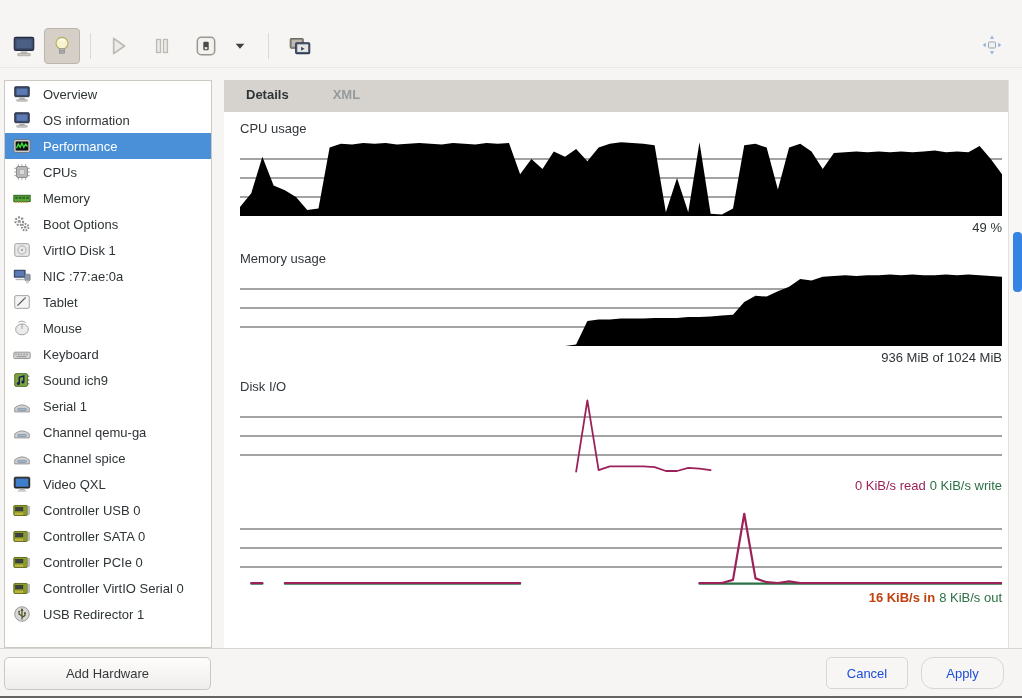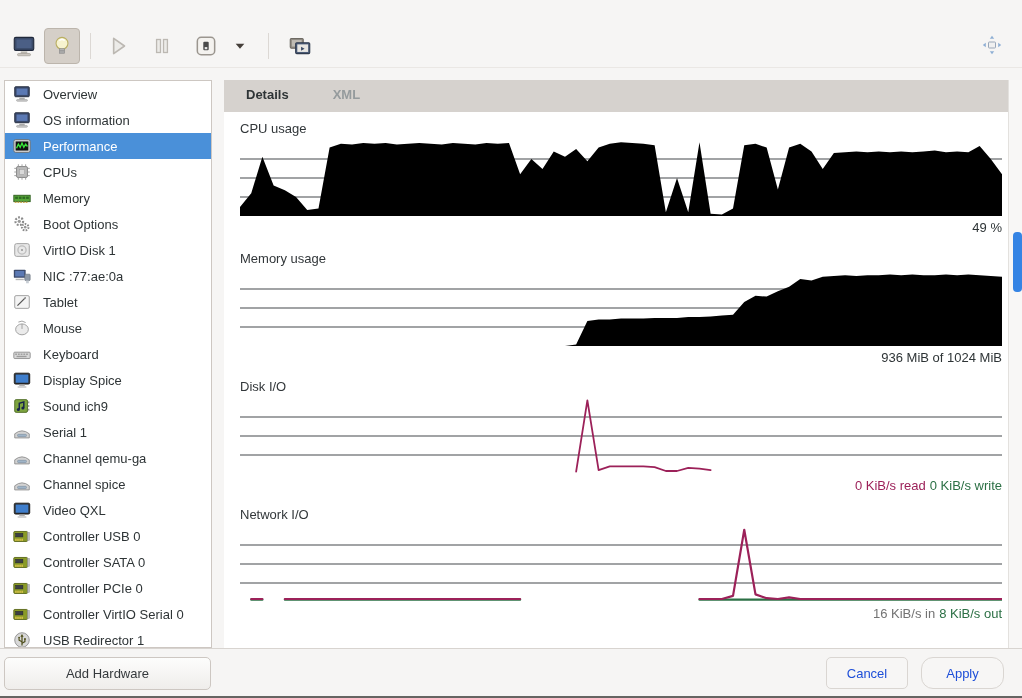--- a/index.html
+++ b/index.html
@@ -291,31 +291,20 @@
               <rect x="15.5" y="10.5" width="2" height="1.5"></rect>
               <rect x="5" y="13" width="11" height="1.5"></rect>
             </g>
           </svg>
         </span>
         <span class="sb-label">Keyboard</span>
       </div>
       <div class="sb-row">
         <span class="sb-icon">
           <svg viewBox="0 0 22 22">
-            <rect x="2.5" y="3.5" width="17" height="12" rx="1.5" fill="#2d2d2d" stroke="#1a1a1a"></rect>
-            <rect x="4" y="5" width="14" height="9" fill="#3f7ecc"></rect>
-            <rect x="8" y="16" width="6" height="1.8" fill="#b0b0b0"></rect>
-            <rect x="6" y="18" width="10" height="1.6" rx="0.8" fill="#c9c9c9"></rect>
-          </svg>
-        </span>
-        <span class="sb-label">Display Spice</span>
-      </div>
-      <div class="sb-row">
-        <span class="sb-icon">
-          <svg viewBox="0 0 22 22">
             <rect x="3" y="4" width="14" height="14" rx="1.5" fill="#7da43f" stroke="#4c6a21"></rect>
             <path d="M8 14.5 V8 l5 -1.5 V13" stroke="#15224d" stroke-width="1.6" fill="none"></path>
             <circle cx="7" cy="14.8" r="1.7" fill="#15224d"></circle>
             <circle cx="12" cy="13.2" r="1.7" fill="#15224d"></circle>
             <g fill="#9a9a9a">
               <rect x="17.5" y="6" width="1.6" height="2"></rect>
               <rect x="17.5" y="10" width="1.6" height="2"></rect>
               <rect x="17.5" y="14" width="1.6" height="2"></rect>
             </g>
           </svg>
@@ -476,33 +465,32 @@
         <svg class="chart-plot" viewBox="0 0 766 76" preserveAspectRatio="none">
             <line x1="0" y1="19.0" x2="766" y2="19.0" stroke="#43474b" stroke-width="1"></line>
             <line x1="0" y1="38.0" x2="766" y2="38.0" stroke="#43474b" stroke-width="1"></line>
             <line x1="0" y1="57.0" x2="766" y2="57.0" stroke="#43474b" stroke-width="1"></line>
             <path d="M337.9,73.7 L349.2,2.3 L360.5,72.2 L371.7,68.4 L383.0,68.4 L394.3,68.4 L405.5,68.4 L416.8,69.2 L428.1,73.0 L439.3,73.0 L450.6,69.9 L461.9,70.7 L473.1,72.2 " fill="none" stroke="#9c2159" stroke-width="1.8" stroke-linejoin="round" stroke-linecap="round"></path>
           </svg>
         <div class="chart-readout"><span style="color: rgb(156, 33, 89);">0 KiB/s read</span><span style="color: rgb(44, 112, 69);">0 KiB/s write</span></div>
       </div>
 
       <div class="chart-section sec-net">
-        <div class="chart-title">Network I/O</div>
         <svg class="chart-plot" viewBox="0 0 766 76" preserveAspectRatio="none">
             <line x1="0" y1="19.0" x2="766" y2="19.0" stroke="#43474b" stroke-width="1"></line>
             <line x1="0" y1="38.0" x2="766" y2="38.0" stroke="#43474b" stroke-width="1"></line>
             <line x1="0" y1="57.0" x2="766" y2="57.0" stroke="#43474b" stroke-width="1"></line>
             <path d="M11.3,73.7 L22.5,73.7 " fill="none" stroke="#2c7045" stroke-width="2.2" stroke-linejoin="round" stroke-linecap="round"></path>
             <path d="M45.1,73.7 L56.3,73.7 L67.6,73.7 L78.9,73.7 L90.1,73.7 L101.4,73.7 L112.6,73.7 L123.9,73.7 L135.2,73.7 L146.4,73.7 L157.7,73.7 L169.0,73.7 L180.2,73.7 L191.5,73.7 L202.8,73.7 L214.0,73.7 L225.3,73.7 L236.6,73.7 L247.8,73.7 L259.1,73.7 L270.4,73.7 L281.6,73.7 " fill="none" stroke="#2c7045" stroke-width="2.2" stroke-linejoin="round" stroke-linecap="round"></path>
             <path d="M461.9,73.7 L473.1,73.7 L484.4,73.7 L495.6,73.7 L506.9,73.7 L518.2,73.7 L529.4,73.7 L540.7,73.7 L552.0,73.7 L563.2,73.7 L574.5,73.7 L585.8,73.7 L597.0,73.7 L608.3,73.7 L619.6,73.7 L630.8,73.7 L642.1,73.7 L653.4,73.7 L664.6,73.7 L675.9,73.7 L687.1,73.7 L698.4,73.7 L709.7,73.7 L720.9,73.7 L732.2,73.7 L743.5,73.7 L754.7,73.7 L766.0,73.7 " fill="none" stroke="#2c7045" stroke-width="2.2" stroke-linejoin="round" stroke-linecap="round"></path>
             <path d="M11.3,73.0 L22.5,73.0 " fill="none" stroke="#9c2159" stroke-width="2.2" stroke-linejoin="round" stroke-linecap="round"></path>
             <path d="M45.1,73.0 L56.3,73.0 L67.6,73.0 L78.9,73.0 L90.1,73.0 L101.4,73.0 L112.6,73.0 L123.9,73.0 L135.2,73.0 L146.4,73.0 L157.7,73.0 L169.0,73.0 L180.2,73.0 L191.5,73.0 L202.8,73.0 L214.0,73.0 L225.3,73.0 L236.6,73.0 L247.8,73.0 L259.1,73.0 L270.4,73.0 L281.6,73.0 " fill="none" stroke="#9c2159" stroke-width="2.2" stroke-linejoin="round" stroke-linecap="round"></path>
             <path d="M461.9,73.0 L473.1,73.0 L484.4,73.0 L495.6,69.9 L506.9,3.8 L518.2,68.4 L529.4,72.2 L540.7,73.0 L552.0,71.4 L563.2,73.0 L574.5,73.0 L585.8,73.0 L597.0,73.0 L608.3,73.0 L619.6,73.0 L630.8,73.0 L642.1,73.0 L653.4,73.0 L664.6,73.0 L675.9,73.0 L687.1,73.0 L698.4,73.0 L709.7,73.0 L720.9,73.0 L732.2,73.0 L743.5,73.0 L754.7,73.0 L766.0,73.0 " fill="none" stroke="#9c2159" stroke-width="2.2" stroke-linejoin="round" stroke-linecap="round"></path>
           </svg>
-        <div class="chart-readout"><span style="color: #737373;">16 KiB/s in</span><span style="color: rgb(44, 112, 69);">8 KiB/s out</span></div>
+        <div class="chart-readout"><span style="color: #c2410c; font-weight: bold;">16 KiB/s in</span><span style="color: rgb(44, 112, 69);">8 KiB/s out</span></div>
       </div>
 
     </div>
   </div>
 
   <div class="scrollbar">
     <div class="scroll-thumb"></div>
   </div>
 
   <div class="footer">

